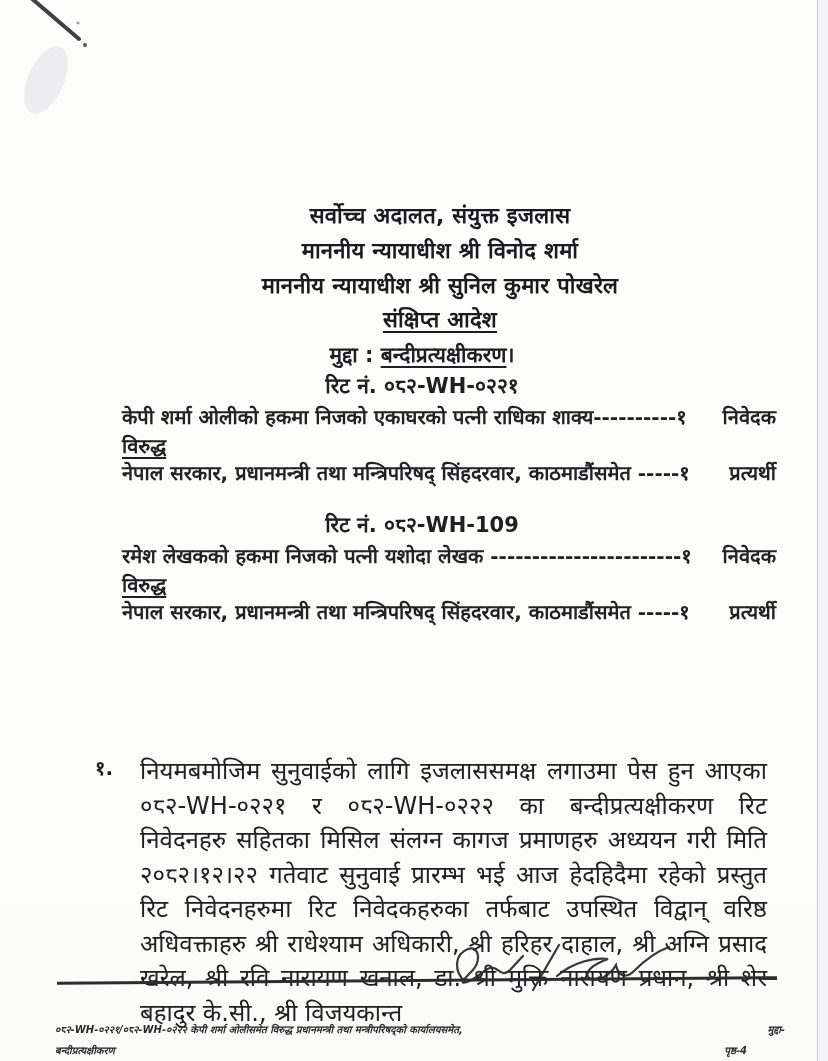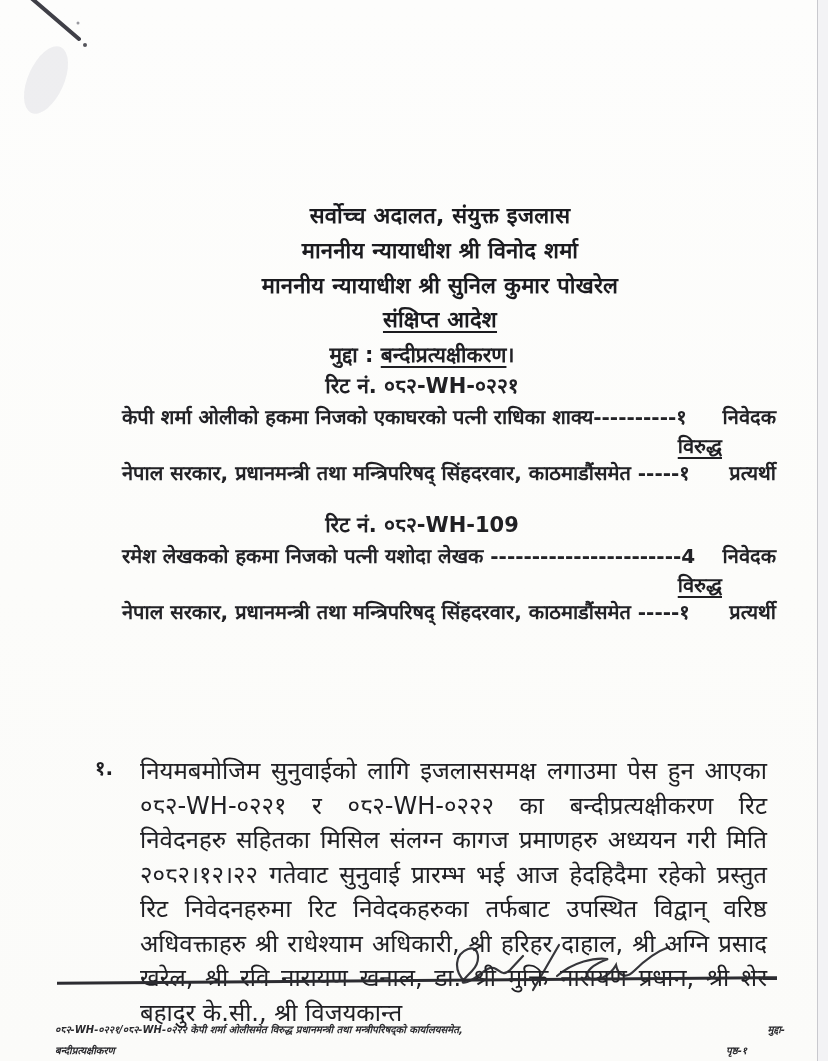--- a/index.html
+++ b/index.html
@@ -16,21 +16,21 @@
   .abs{position:absolute;}
   
   .right-strip{left:817px;top:0;bottom:0;width:11px;background:#f3f3f5;border-left:1.5px solid #c9c9ce;}
   
   .hline{left:120px;width:640px;text-align:center;font-size:22px;font-weight:700;color:#1b1b1f;letter-spacing:.2px;white-space:nowrap;}
   .u{text-decoration:underline;text-underline-offset:4px;text-decoration-thickness:1.5px;}
   .cline{left:122px;width:600px;text-align:center;font-size:21px;font-weight:700;color:#202024;white-space:nowrap;}
   
   .row{left:122px;width:654px;display:flex;justify-content:space-between;font-size:20px;font-weight:600;color:#222226;white-space:nowrap;text-align:right;}
   .row .role{font-weight:600;}
-  .versus{left:122px;width:600px;text-align:right;font-size:20px;font-weight:700;}
+  .versus{left:122px;width:600px;text-align:left;font-size:20px;font-weight:700;}
   
   .intro{left:103px;width:665px;font-size:20px;font-weight:500;line-height:32px;text-align:justify;text-indent:38px;color:#202024;}
   .pnum{left:95px;font-size:20px;font-weight:600;}
   .ptext{left:140px;width:627px;font-size:24px;font-weight:500;line-height:34.5px;text-align:justify;color:#202024;}
   
   .footer-rule{left:57px;width:720px;top:979px;height:2.5px;background:#2c2c31;transform:rotate(-0.45deg);}
   .footer{left:55px;width:730px;top:988px;font-size:10px;font-style:italic;font-weight:700;color:#2a2a2e;margin-top:34px;}
   .frow{display:flex;justify-content:space-between;align-items:flex-start;}
   .frow2{margin-top:7px;}
   .pageno{margin-right:38px;}
@@ -63,21 +63,21 @@
     <span class="role">निवेदक</span>
   </div>
   <div class="abs versus" style="top:432px"><span class="u">विरुद्ध</span></div>
   <div class="abs row" style="top:459px">
     <span>नेपाल सरकार, प्रधानमन्त्री तथा मन्त्रिपरिषद् सिंहदरवार, काठमाडौंसमेत -----१</span>
     <span class="role">प्रत्यर्थी</span>
   </div>
 
   <div class="abs cline" style="top:510px">रिट नं. ०८२-WH-109</div>
   <div class="abs row" style="top:542px">
-    <span>रमेश लेखकको हकमा निजको पत्नी यशोदा लेखक -----------------------4</span>
+    <span>रमेश लेखकको हकमा निजको पत्नी यशोदा लेखक -----------------------१</span>
     <span class="role">निवेदक</span>
   </div>
   <div class="abs versus" style="top:571px"><span class="u">विरुद्ध</span></div>
   <div class="abs row" style="top:598px">
     <span>नेपाल सरकार, प्रधानमन्त्री तथा मन्त्रिपरिषद् सिंहदरवार, काठमाडौंसमेत -----१</span>
     <span class="role">प्रत्यर्थी</span>
   </div>
 
 
   <div class="abs pnum" style="top:754px">१.</div>
@@ -92,17 +92,17 @@
   </svg>
 
   <div class="abs footer-rule"></div>
   <div class="abs footer">
     <div class="frow">
       <span>०८२-WH-०२२१/०८२-WH-०२२२ केपी शर्मा ओलीसमेत विरुद्ध प्रधानमन्त्री तथा मन्त्रीपरिषद्को कार्यालयसमेत,</span>
       <span>मुद्दा-</span>
     </div>
     <div class="frow frow2">
       <span>बन्दीप्रत्यक्षीकरण</span>
-      <span class="pageno">पृष्ठ-१</span>
+      <span class="pageno">पृष्ठ-4</span>
     </div>
   </div>
 
 </div>
 
 </body></html>

